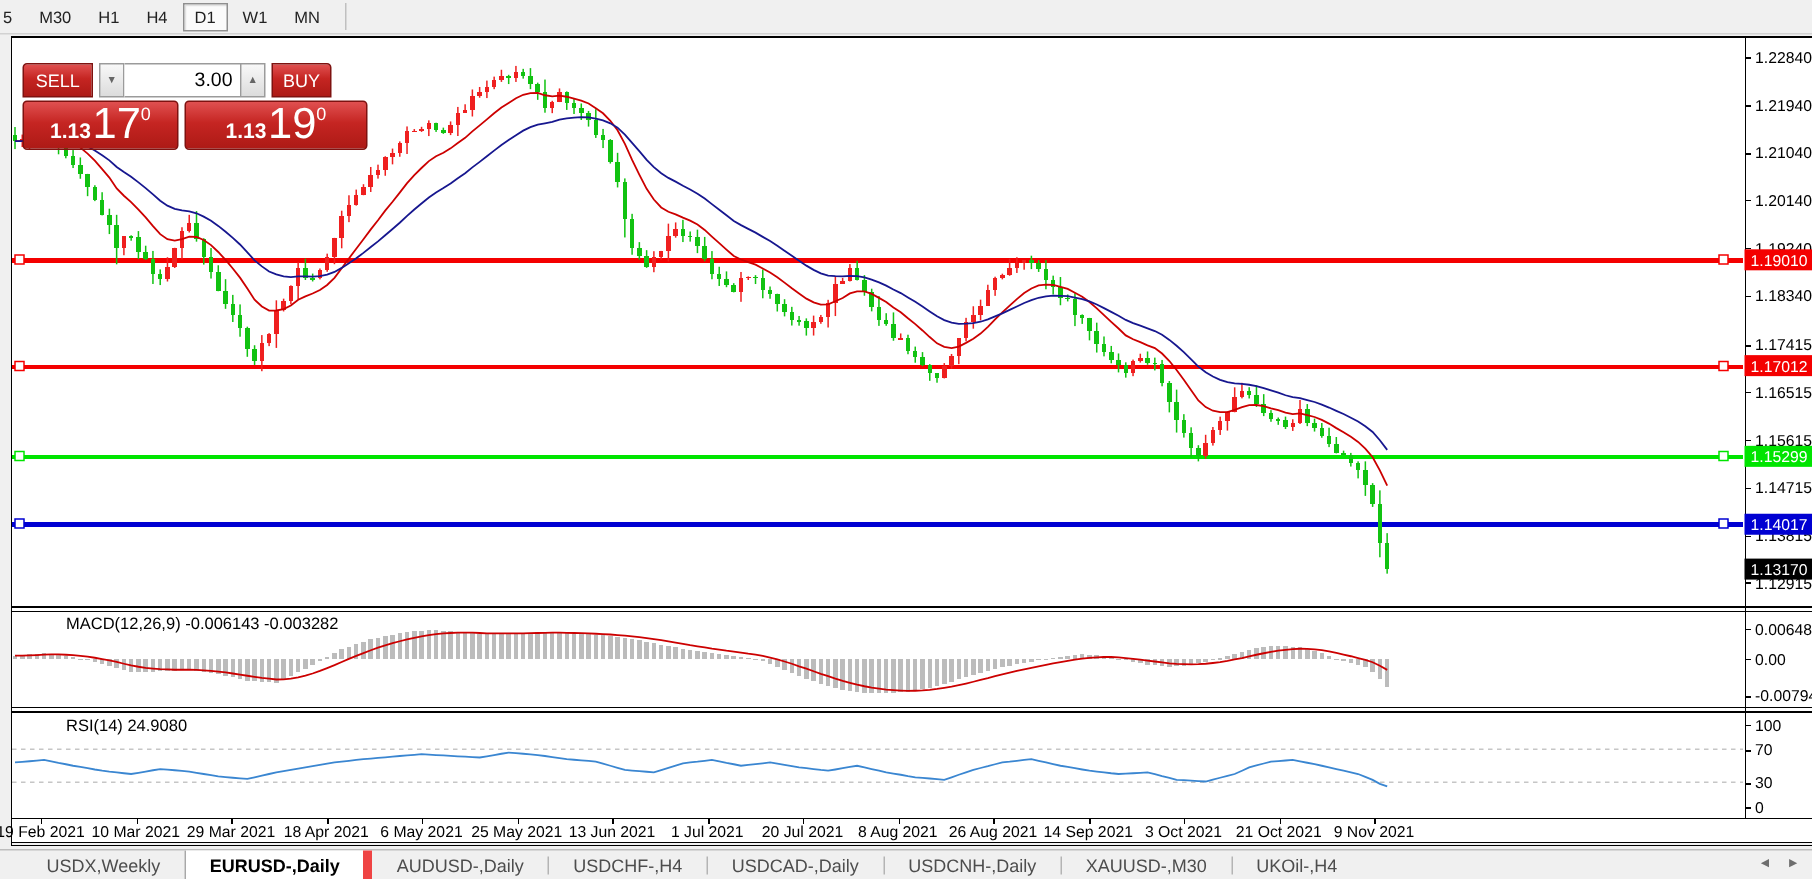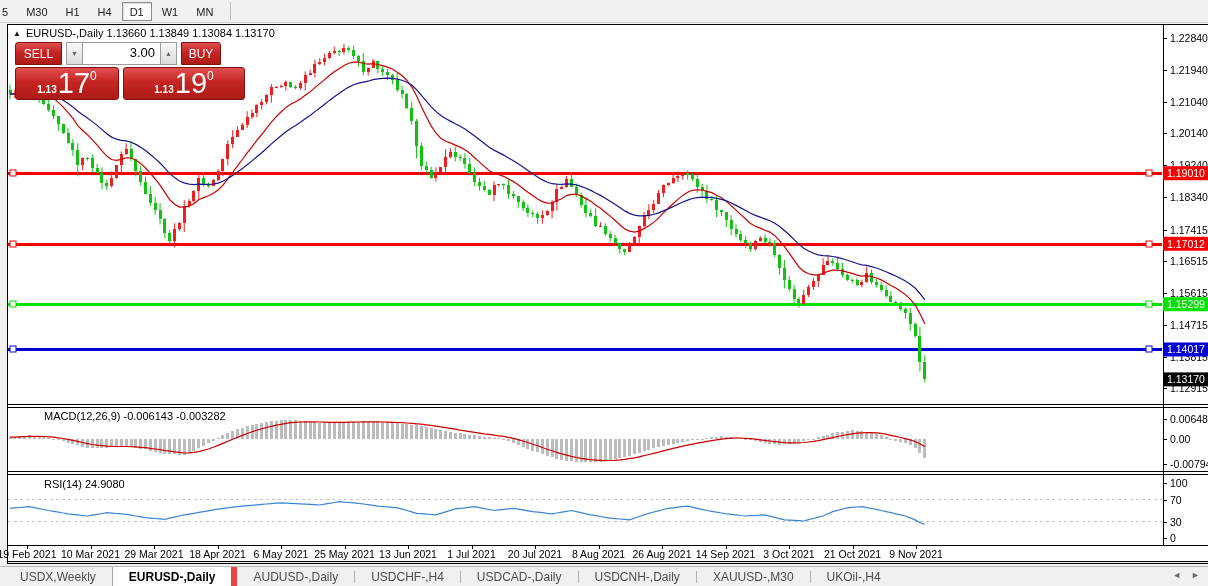--- a/index.html
+++ b/index.html
@@ -29,26 +29,26 @@
   .buy{width:40px;margin-left:4px;border-radius:0 3px 0 0;}
   .spin{display:flex;margin-left:4px;}
   .spin-btn{width:17px;background:linear-gradient(#f8f8f8,#dcdcdc);border:1px solid #9b9b9b;
             font-size:7px;color:#666;display:flex;align-items:center;justify-content:center;}
   .spin-field{width:77px;background:#fff;border-top:1px solid #9b9b9b;border-bottom:1px solid #9b9b9b;
               font-size:13px;color:#000;text-align:right;padding:2px 5px 0 0;}
   .ocw-row2{display:flex;margin-top:2px;height:33px;}
   .quote{flex-direction:row;align-items:flex-end;display:flex;justify-content:center;border-radius:3px;padding-bottom:1px;}
   .quote.bid{width:104px;}
   .quote.ask{width:122px;margin-left:4px;}
-  .q-small{font-size:10px;font-weight:bold;color:#fff;margin:0 1px 3px 0;}
+  .q-small{font-size:14px;font-weight:bold;color:#fff;margin:0 1px 3px 0;}
   .q-big{font-size:29px;line-height:29px;color:#fff;}
   .q-sup{font-size:12px;color:#fff;align-self:flex-start;margin-top:1px;}
   
   .tabbar{position:absolute;left:0;top:566px;width:1208px;height:20px;background:#f0f0f0;
-          border-top:1px solid #bdbdbd;display:flex;align-items:stretch;padding-left:4px;font-size:12px;color:#4d4d4d;}
+          border-top:1px solid #bdbdbd;display:flex;align-items:stretch;padding-left:15px;font-size:12px;color:#4d4d4d;}
   .tab{display:flex;align-items:center;padding:0 16px;cursor:default;white-space:nowrap;}
   .tab.active{background:#fff;color:#000;font-weight:bold;border-left:1px solid #a8a8a8;border-right:6px solid #ef4444;}
   .tab-sep{width:1px;height:12px;background:#b4b4b4;align-self:center;}
   .tab-arrows{position:absolute;right:8px;top:3px;display:flex;gap:10px;font-size:9px;color:#6e6e6e;}
 </style>
 </head>
 <body>
 
 <div class="screen">
 
@@ -765,23 +765,20 @@
       <div class="tf-btn cut">5</div>
       <div class="tf-btn">M30</div>
       <div class="tf-btn">H1</div>
       <div class="tf-btn">H4</div>
       <div class="tf-btn active">D1</div>
       <div class="tf-btn">W1</div>
       <div class="tf-btn">MN</div>
       <div class="tf-sep"></div>
     </div>
 
-  <div class="chart-header">
-    <span class="tri">▲</span><span>EURUSD-,Daily  1.13660 1.13849 1.13084 1.13170</span>
-  </div>
 
   <div class="ocw">
     <div class="ocw-row1">
       <div class="btn-red sell">SELL</div>
       <div class="spin">
         <div class="spin-btn">▼</div>
         <div class="spin-field">3.00</div>
         <div class="spin-btn">▲</div>
       </div>
       <div class="btn-red buy">BUY</div>

